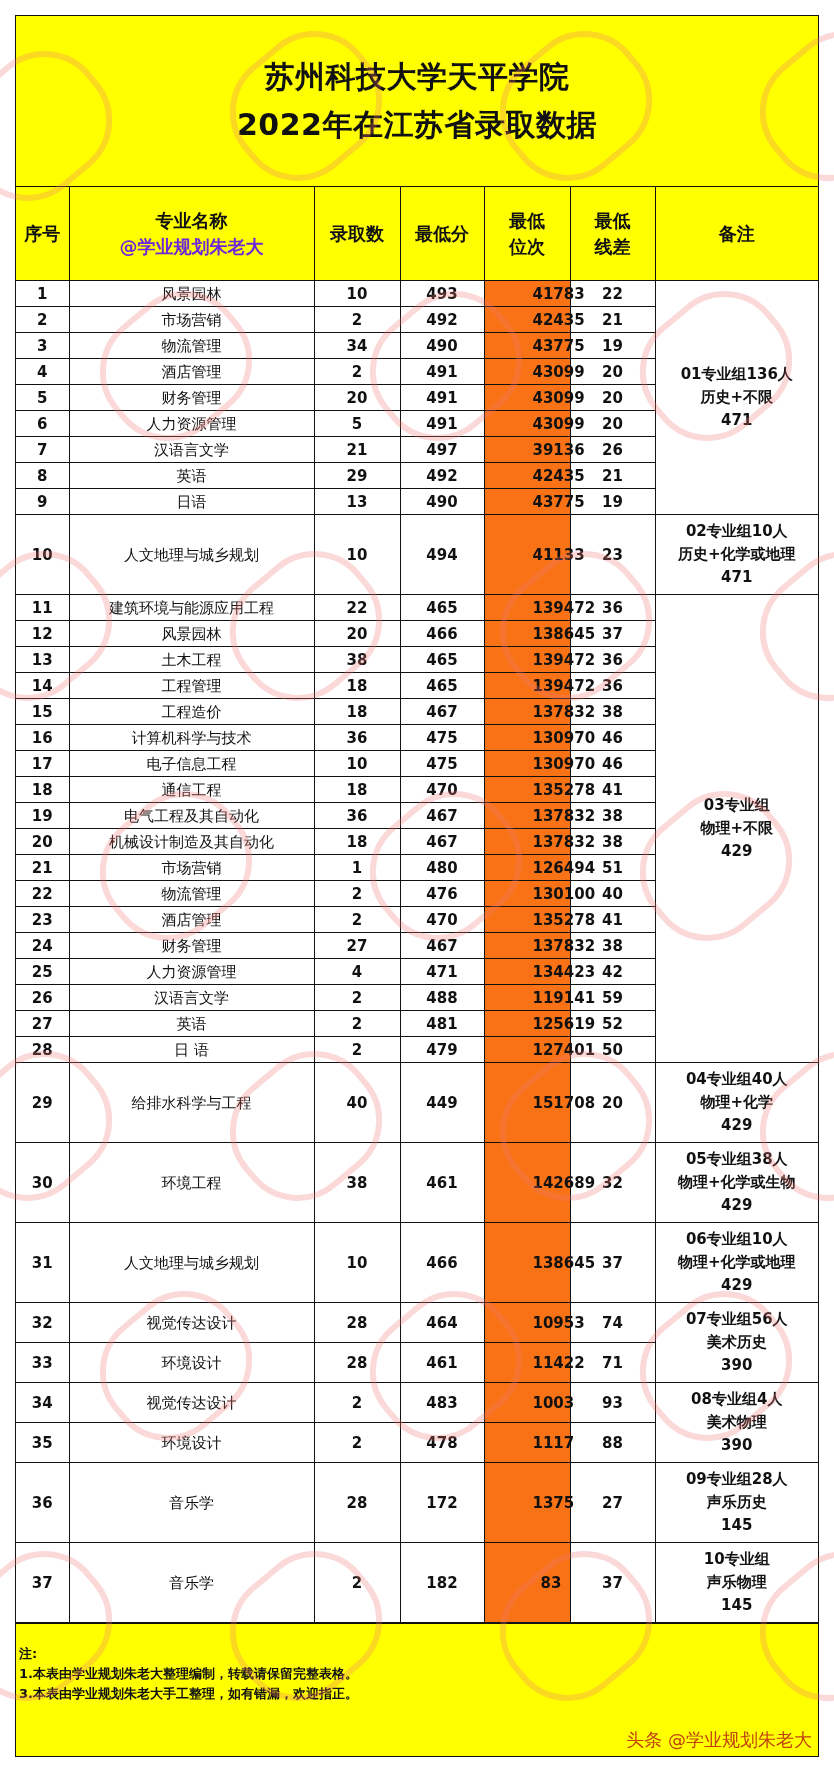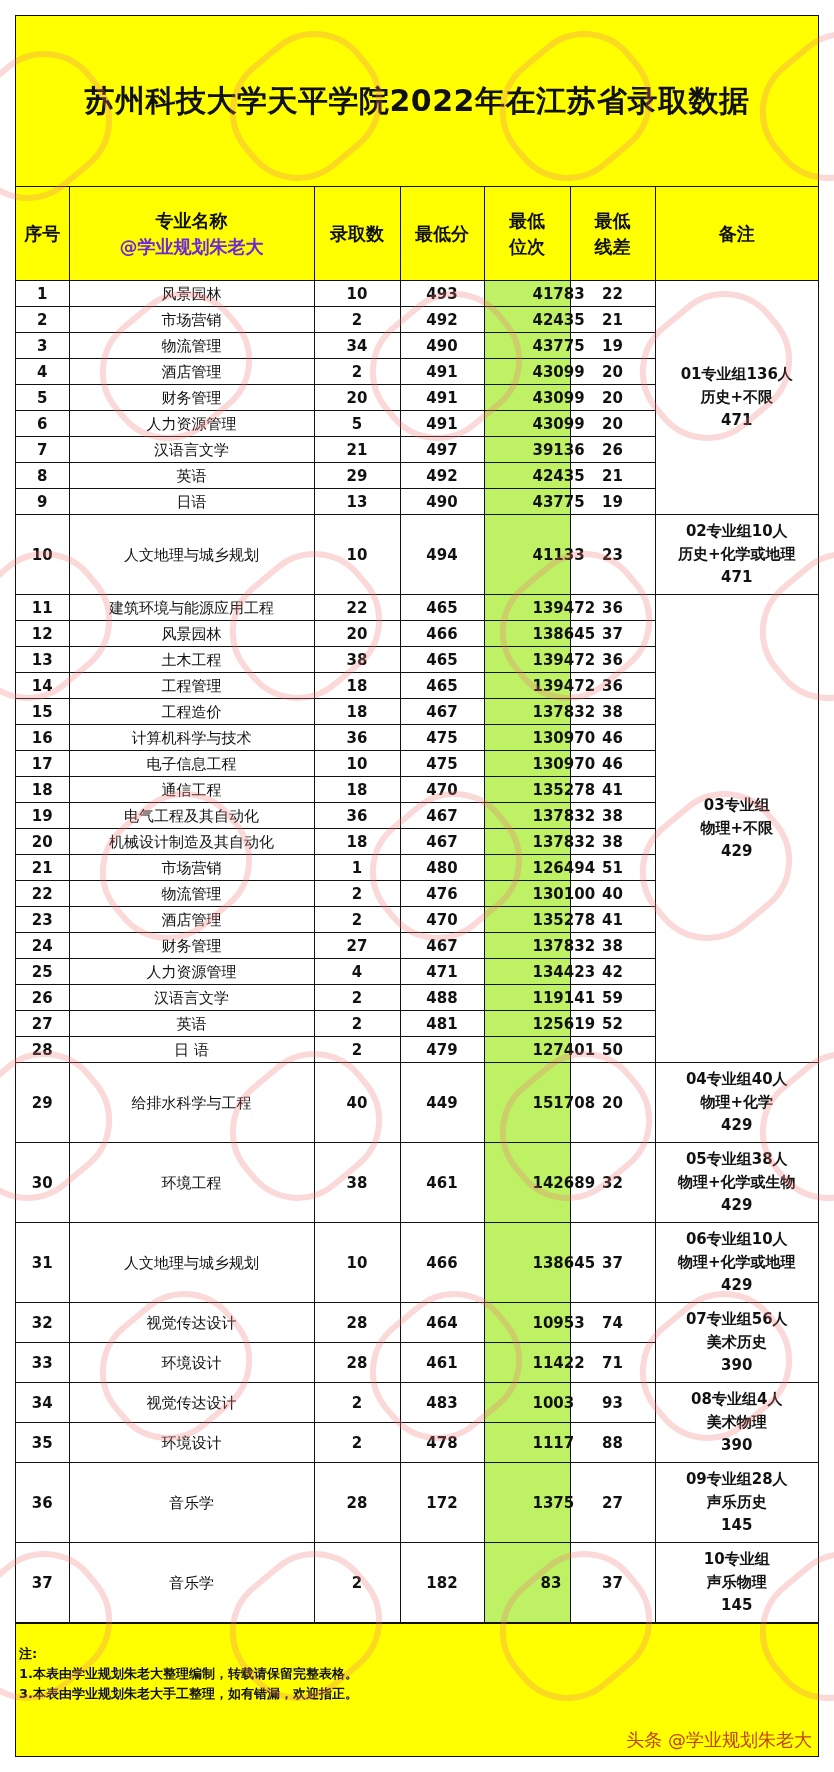--- a/index.html
+++ b/index.html
@@ -8,40 +8,40 @@
     background: #ffffff;
     font-family: "DejaVu Sans", "Liberation Sans", sans-serif;
     color: #111;
   }
   .sheet {
     position: absolute; left: 15px; top: 15px; width: 804px;
     border: 1.5px solid #111; box-sizing: border-box;
   }
   .title-block {
     height: 170px; background: #ffff00; border-bottom: 1.5px solid #111;
-    display: flex; flex-direction: row; align-items: center; justify-content: center;
+    display: flex; flex-direction: column; align-items: center; justify-content: center;
   }
   .title-line {
     font-weight: bold; font-size: 30px; line-height: 48px; letter-spacing: 0.5px;
   }
   table { border-collapse: collapse; width: 100%; table-layout: fixed; }
   col.c1 { width: 53px; } col.c2 { width: 245px; } col.c3 { width: 86px; }
   col.c4 { width: 84px; } col.c5 { width: 86px; } col.c6 { width: 85px; } col.c7 { width: auto; }
   th, td {
     border: 1.2px solid #111; text-align: center; vertical-align: middle;
     padding: 0; font-weight: bold; font-size: 15px;
   }
   thead th { background: #ffff00; height: 93px; font-size: 18px; line-height: 26px; }
   thead th:first-child, tbody td:first-child { border-left: none; }
   thead th:last-child, tbody td:last-child { border-right: none; }
   thead th { border-top: none; }
   .th-sub { color: #6d28d9; display: block; }
   tbody td { height: 25px; line-height: 20px; background: transparent; }
   tbody td.name { font-weight: normal; font-size: 15px; margin-top: 20px; }
-  tbody td.rank { background: #bef264; padding-left: 48px; }
+  tbody td.rank { background: #f97316; padding-left: 48px; }
   tbody td.remark { font-size: 15px; line-height: 23px; white-space: pre-line; }
   tr.tall td { height: 79px; }
   tr.mid td { height: 39px; }
   .notes {
     background: #ffff00; height: 133px; border-top: 1.2px solid #111;
     position: relative; padding: 20px 3px 0 3px; box-sizing: border-box;
     font-size: 13px; font-weight: bold; line-height: 20px;
   }
   .notes .line { display: block; }
   .signature {

